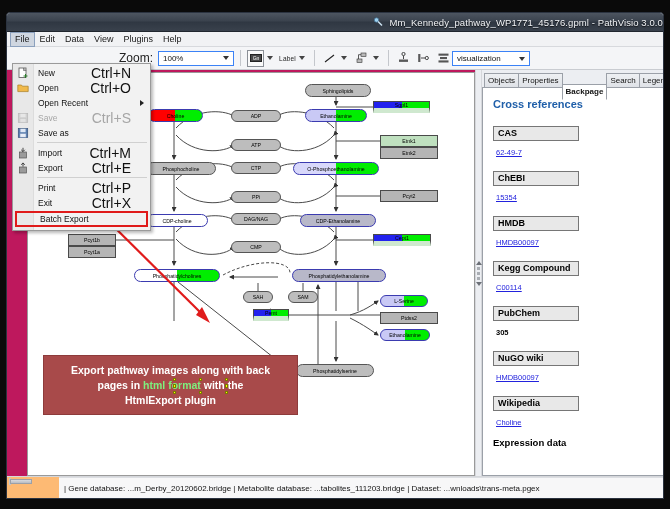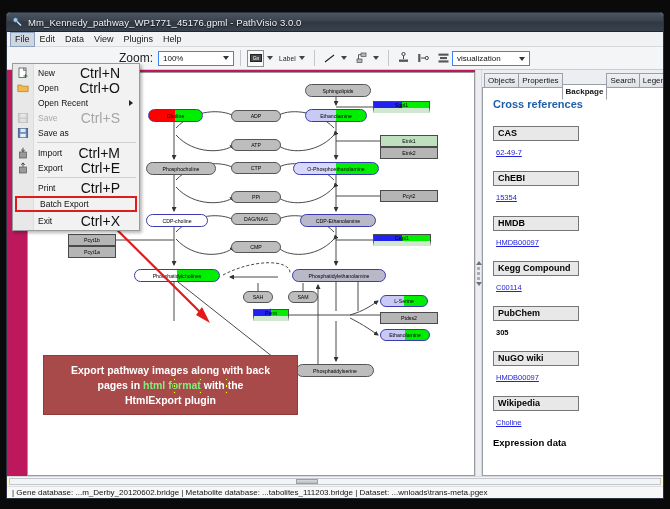--- a/index.html
+++ b/index.html
@@ -31,20 +31,21 @@
     overflow: hidden;
   }
 
   
   #titlebar {
     height: 19px;
     background: linear-gradient(to bottom, #4d5560 0%, #3a424d 45%, #2f3742 50%, #39414c 100%);
     display: flex; align-items: center;
     padding-left: 5px;
     border-bottom: 1px solid #20262e;
+    justify-content: flex-end;
   }
   #titlebar .tb-icon {
     width: 11px; height: 11px; margin-right: 5px;
     display: inline-block; position: relative;
   }
   #titlebar .tb-icon svg { display:block; }
   #title-text {
     color: #f2f4f7;
     font-size: 9.5px;
     letter-spacing: .1px;
@@ -240,23 +241,23 @@
   #expr-data {
     font-size: 9.5px; font-weight: bold; color: #000;
     margin-top: 4px;
   }
 
   
   #statusbar {
     position: absolute;
     left: 0; right: 0; bottom: 0;
     height: 22px;
-    background: #fef9c3;
+    background: #fdba74;
     border-top: 1px solid #d5d7db;
-    display: flex; flex-direction: column;
+    display: flex; flex-direction: row; gap: 46px;
   }
   #hscroll-row {
     height: 9px;
     display: flex; align-items: center;
     padding: 0 2px;
   }
   #hscroll-track {
     flex: 1; height: 7px;
     background: #f3f4f6;
     border: 1px solid #c3c6cb;
@@ -278,21 +279,21 @@
   }
   #status-text {
     font-size: 8px; color: #111;
     white-space: nowrap;
   }
 
   
   #file-menu {
     position: absolute;
     left: 5px; top: 50px;
-    width: 128px;
+    width: 139px;
     background: #f2f2f2;
     border: 1px solid #9a9a9a;
     box-shadow: 2px 2px 3px rgba(0,0,0,.28);
     z-index: 60;
     padding: 1px 0 2px 0;
   }
   #file-menu .strip {
     position: absolute;
     left: 0; top: 0; bottom: 0;
     width: 21px;
@@ -793,24 +794,24 @@
                 <path d="M6 4.6 L6 1 M4.2 2.8 L6 .9 L7.8 2.8" stroke="#333" stroke-width=".9" fill="none"></path>
               </svg></span>
             <span class="mlabel">Export</span>
             <span class="maccel">Ctrl+E</span>
           </div>
           <div class="msep"></div>
           <div class="mrow">
             <span class="mlabel">Print</span>
             <span class="maccel">Ctrl+P</span>
           </div>
-          <div class="mrow highlight-red">
-            <span class="mlabel">Batch Export</span>
-          </div>
           <div class="mrow">
             <span class="mlabel">Exit</span>
             <span class="maccel">Ctrl+X</span>
           </div>
+          <div class="mrow highlight-red">
+            <span class="mlabel">Batch Export</span>
+          </div>
         </div>
     </div>
 
   </div>
 </div>
 
 </body></html>

